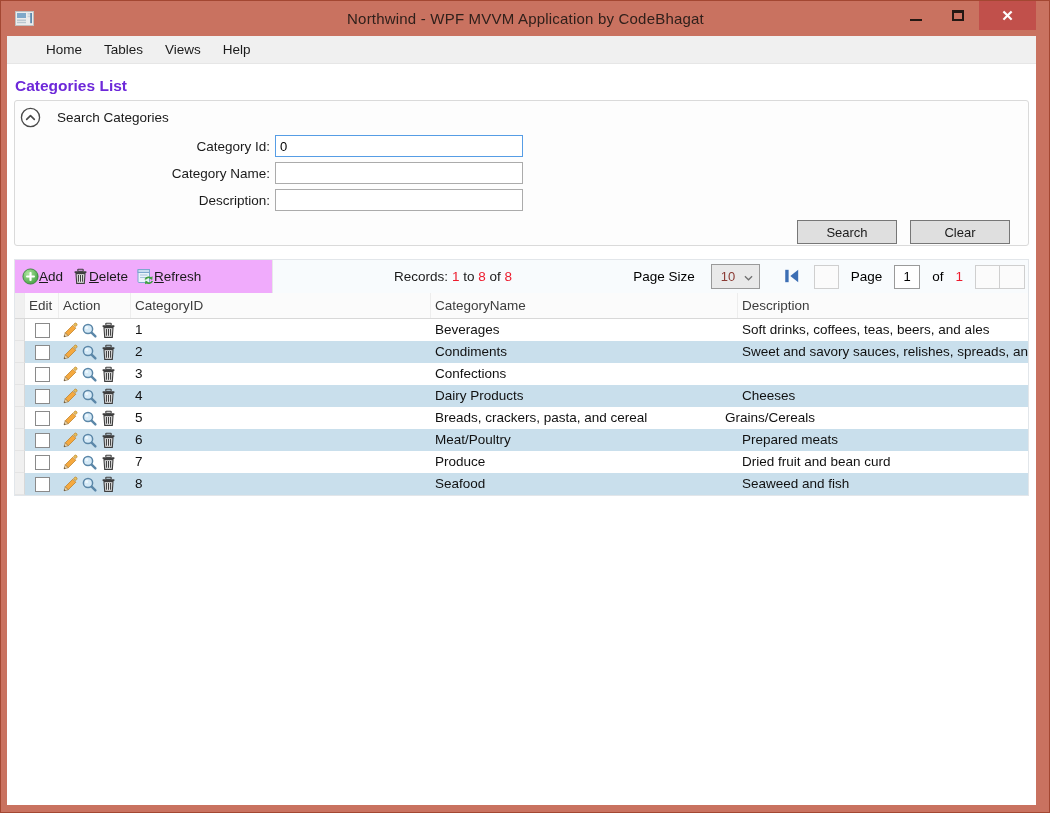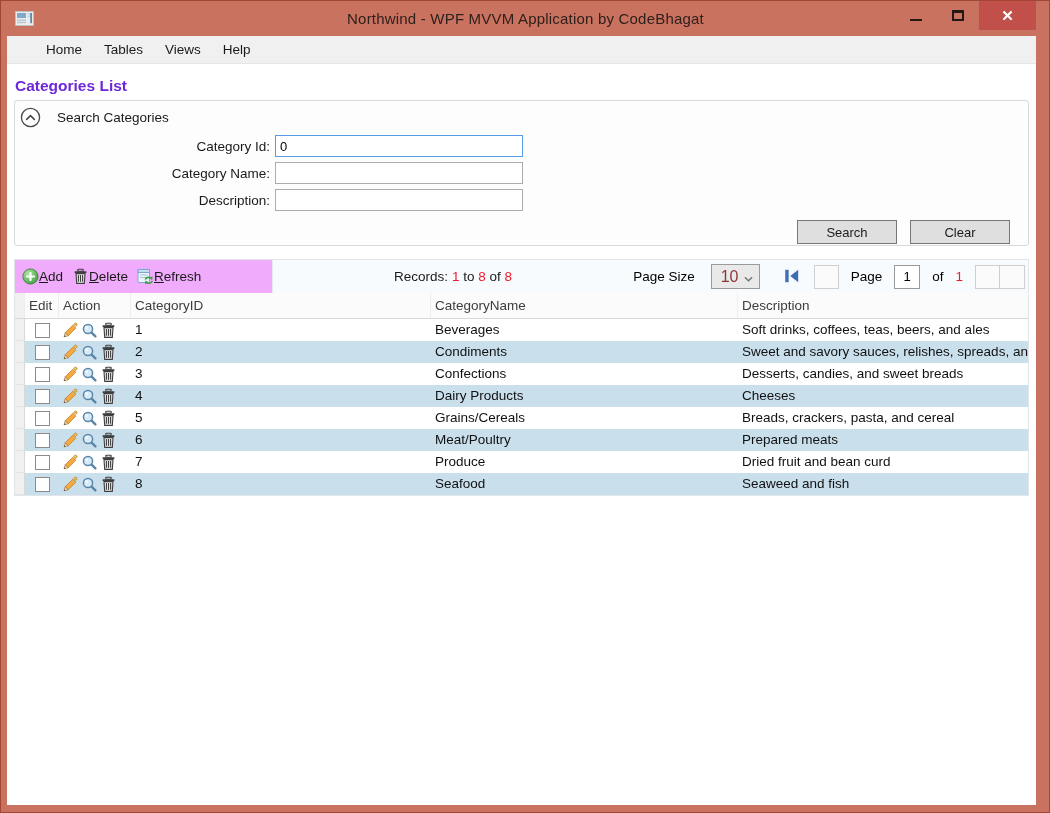--- a/index.html
+++ b/index.html
@@ -63,21 +63,21 @@
   .accel::first-letter { text-decoration:underline; }
   .tb-icon { width:17px; height:17px; display:inline-block; }
   .tb-center { flex:1 1 auto; text-align:center; color:#1a1a1a; }
   .red { color:var(--record_red,#ED1C2E); }
   .tb-right { display:flex; align-items:center; gap:12px; padding-right:3px;
     flex:0 0 auto; }
   .pagesize-label { margin-right:4px; }
   .pagesize-select { width:49px; height:25px; background:#E9E9E9;
     border:1px solid #9A9A9A; display:flex; align-items:center;
     justify-content:space-between; padding:0 6px 0 9px;
-    color:var(--pagesize_text,#8B3A33); font-size:16px; }
+    color:var(--pagesize_text,#8B3A33); font-size:13px; }
   .firstpage-btn { width:20px; height:20px; margin-left:10px; border:none;
     background:transparent; padding:0; }
   .pg-blank { width:25px; height:24px; background:#FBFBFB;
     border:1px solid #CFCFCF; }
   .page-input { width:26px; height:24px; border:1px solid #9A9A9A;
     text-align:center; font-size:13px; font-family:"Liberation Sans",sans-serif; }
   .pg-pair { display:flex; }
   .pg-pair .pg-blank + .pg-blank { border-left:none; }
   
   .grid-header { display:flex; height:26px; background:#FBFBFB;
@@ -378,21 +378,20 @@
                   <rect x="2.6" y="3.2" width="11.8" height="1.9" rx="0.4" fill="#3F3F3F"></rect>
                   <path d="M4 5.6 h9 l-0.7 9.8 h-7.6 Z" fill="#ECECEC" stroke="#3F3F3F" stroke-width="1.1"></path>
                   <line x1="6.4" y1="7" x2="6.4" y2="13.8" stroke="#3F3F3F" stroke-width="1.1"></line>
                   <line x1="8.5" y1="7" x2="8.5" y2="13.8" stroke="#3F3F3F" stroke-width="1.1"></line>
                   <line x1="10.6" y1="7" x2="10.6" y2="13.8" stroke="#3F3F3F" stroke-width="1.1"></line>
                 </svg>
               </span>
             </div>
             <div class="col col-id cell-text">3</div>
             <div class="col col-name cell-text">Confections</div>
-            <div class="col col-desc cell-text">Desserts, candies, and sweet breads</div>
           </div>
 
           <div class="grid-row">
             <div class="col col-rowhead"></div>
             <div class="col col-edit">
               <input type="checkbox" class="row-check" style="">
             </div>
             <div class="col col-action">
               <span class="action-icon">
                 <svg viewBox="0 0 17 17" width="17" height="17">
@@ -451,22 +450,22 @@
                   <rect x="5.8" y="1.2" width="5.4" height="2" rx="0.6" fill="none" stroke="#3F3F3F" stroke-width="1.1"></rect>
                   <rect x="2.6" y="3.2" width="11.8" height="1.9" rx="0.4" fill="#3F3F3F"></rect>
                   <path d="M4 5.6 h9 l-0.7 9.8 h-7.6 Z" fill="#ECECEC" stroke="#3F3F3F" stroke-width="1.1"></path>
                   <line x1="6.4" y1="7" x2="6.4" y2="13.8" stroke="#3F3F3F" stroke-width="1.1"></line>
                   <line x1="8.5" y1="7" x2="8.5" y2="13.8" stroke="#3F3F3F" stroke-width="1.1"></line>
                   <line x1="10.6" y1="7" x2="10.6" y2="13.8" stroke="#3F3F3F" stroke-width="1.1"></line>
                 </svg>
               </span>
             </div>
             <div class="col col-id cell-text">5</div>
+            <div class="col col-desc cell-text">Breads, crackers, pasta, and cereal</div>
             <div class="col col-name cell-text">Grains/Cereals</div>
-            <div class="col col-desc cell-text">Breads, crackers, pasta, and cereal</div>
           </div>
 
           <div class="grid-row">
             <div class="col col-rowhead"></div>
             <div class="col col-edit">
               <input type="checkbox" class="row-check" style="">
             </div>
             <div class="col col-action">
               <span class="action-icon">
                 <svg viewBox="0 0 17 17" width="17" height="17">

